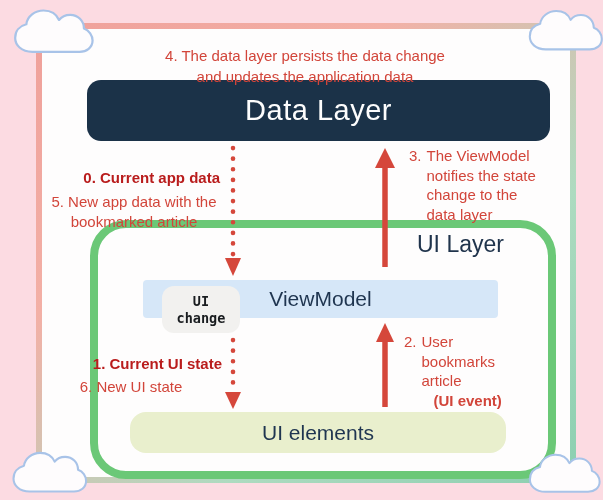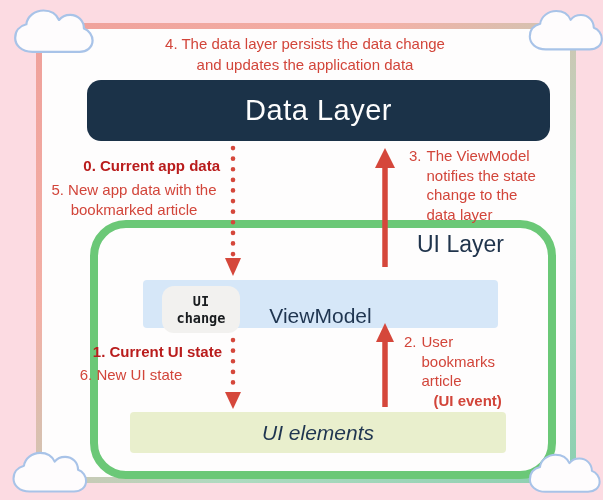--- a/index.html
+++ b/index.html
@@ -31,20 +31,21 @@
   .cloud {
     position: absolute;
     z-index: 9;
   }
   .annotation {
     position: absolute;
     font-size: 15px;
     line-height: 20px;
     white-space: pre-line;
     z-index: 6;
+    margin-top: 12px;
   }
   .red { color: #d2453a; }
   .navy { color: #b91c1c; font-weight: bold; }
   .step4 { left: 120px; top: 33px; width: 370px; text-align: center; line-height: 21px; }
   .step0 { left: 40px; top: 156px; width: 180px; text-align: right; }
   .step5 { left: 46px; top: 180px; width: 176px; text-align: center; }
   .step1 { left: 40px; top: 342px; width: 182px; text-align: right; }
   .step6 { left: 40px; top: 365px; width: 182px; text-align: center; }
   .numbered {
     position: absolute;
@@ -83,24 +84,24 @@
   .ui-layer-label {
     position: absolute;
     left: 417px; top: 231px;
     font-size: 23px;
     color: #20344c;
     z-index: 6;
   }
   .viewmodel-bar {
     position: absolute;
     left: 143px; top: 280px;
-    width: 355px; height: 48px;
+    width: 355px; height: 38px;
     background: #d6e7f8;
     border-radius: 4px;
-    display: flex; align-items: flex-end; justify-content: center;
+    display: flex; align-items: center; justify-content: center;
     z-index: 4;
   }
   .viewmodel-bar .label { font-size: 21px; color: #1f3550; }
   .ui-state-box {
     position: absolute;
     left: 162px; top: 286px;
     width: 78px; height: 47px;
     background: #f2f1ef;
     border-radius: 12px;
     display: flex; align-items: center; justify-content: center;
@@ -113,24 +114,23 @@
     line-height: 17px;
     color: #191c1f;
     text-align: center;
     white-space: pre-line;
   }
   .ui-elements-bar {
     position: absolute;
     left: 130px; top: 412px;
     width: 376px; height: 41px;
     background: #e9efcd;
-    border-radius: 4px;
+    border-radius: 16px;
     display: flex; align-items: center; justify-content: center;
     z-index: 4;
-    font-style: italic;
   }
   .ui-elements-bar .label { font-size: 21px; color: #1f3550; }
   .arrows {
     position: absolute;
     left: 0; top: 0;
     width: 603px; height: 500px;
     z-index: 5;
     pointer-events: none;
   }
 </style>

